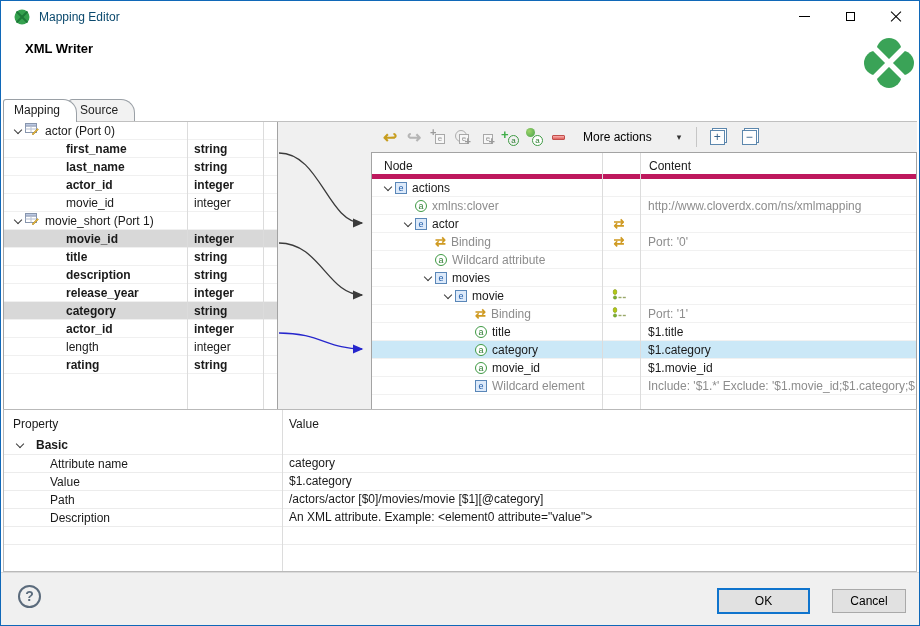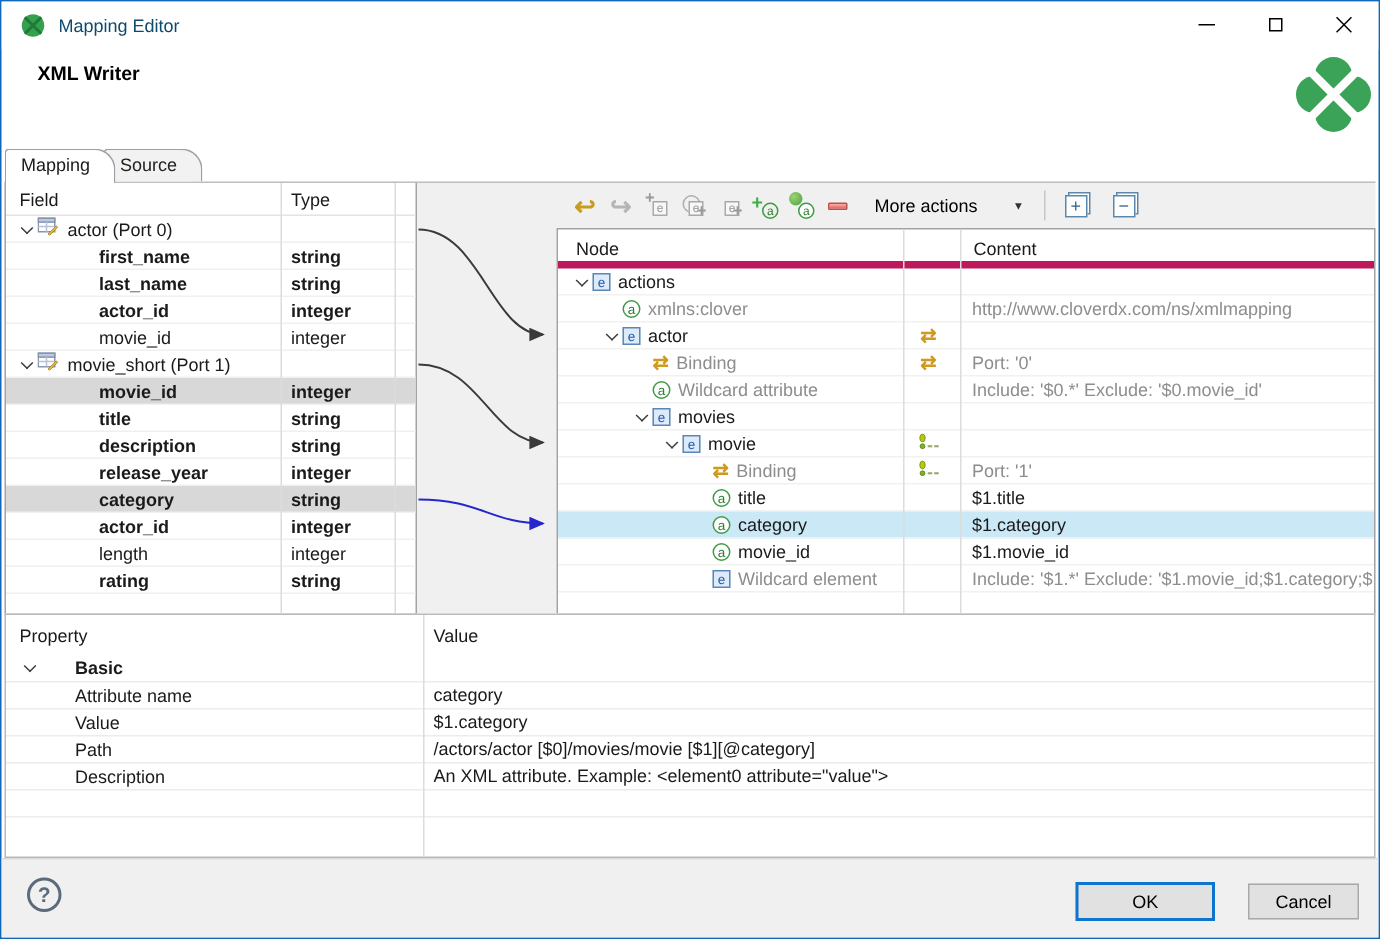--- a/index.html
+++ b/index.html
@@ -73,21 +73,21 @@
   .ic-rec { display: inline-block; flex: none; margin-right: 6px; }
 
   
   .prop-panel { position: absolute; left: 2px; top: 408px; width: 914px; height: 163px; background: #fff; border: 1px solid #b9b9b9; }
   .pp-header { position: relative; height: 26px; }
   .pp-header .h1 { position: absolute; left: 9px; top: 7px; }
   .pp-header .h2 { position: absolute; left: 285px; top: 7px; }
   .prow { position: relative; height: 18px; line-height: 17px; border-top: 1px solid #ececec; white-space: nowrap; }
   .prow.group { border-top: none; }
   .p-name { position: absolute; left: 0; width: 278px; height: 18px; display: flex; align-items: center; padding-left: 46px; }
-  .p-name.group-name { padding-left: 8px; font-weight: bold; gap: 23px; }
+  .p-name.group-name { padding-left: 8px; font-weight: bold; gap: 9px; }
   .p-value { position: absolute; left: 285px; right: 4px; top: 0; height: 18px; overflow: hidden; }
 
   
   .footer { position: absolute; left: 0; right: 0; top: 571px; height: 53px; background: #f0f0f0; border-top: 1px solid #dadada; }
   .help-btn { position: absolute; left: 17px; top: 584px; width: 23px; height: 23px; border: 2px solid #5b6b7c; border-radius: 50%; color: #5b6b7c; font-size: 14px; font-weight: bold; text-align: center; line-height: 19px; background: transparent; }
   .btn { position: absolute; background: #e1e1e1; text-align: center; font-size: 12px; color: #000; }
   .btn-ok { left: 716px; top: 587px; width: 93px; height: 26px; border: 2px solid #0f74cd; line-height: 22px; }
   .btn-cancel { left: 831px; top: 588px; width: 74px; height: 24px; border: 1px solid #a9a9a9; line-height: 22px; }
 </style>
 </head>
@@ -134,24 +134,20 @@
   </svg>
 
   <div class="tabbar" id="tabbar">
       <div class="tab active">Mapping</div>
       <div class="tab inactive">Source</div>
     </div>
 
   <div class="content">
 
     <div class="field-panel">
-      <div class="fp-header">
-        <span class="h1">Field</span>
-        <span class="h2">Type</span>
-      </div>
       <div id="field-rows">
           <div class="frow">
             <span class="fcell-label" style="padding-left: 6px;">
               <span class="chev-slot">
                 <span class="chev"></span>
               </span>
               <span class="ic-rec"><svg width="14" height="13" viewBox="0 0 14 13">
                   <rect x="0.5" y="1.5" width="11" height="9" fill="#fff" stroke="#8795ad"></rect>
                   <rect x="0.5" y="1.5" width="11" height="2.6" fill="#bcc9e2" stroke="#8795ad"></rect>
                   <line x1="0.5" y1="7" x2="11.5" y2="7" stroke="#b9c2d4"></line>
@@ -370,21 +366,20 @@
                 <span class="ic-swap">⇄</span>
               </span>
               <span class="t-content dim">Port: '0'</span>
             </div>
             <div class="trow">
               <span class="t-node" style="padding-left: 48px;">
                 <span class="chev-slot"></span>
                 <span class="ic-a">a</span>
                 <span class="dim">Wildcard attribute</span>
               </span>
-              <span class="t-content dim">Include: '$0.*' Exclude: '$0.movie_id'</span>
             </div>
             <div class="trow">
               <span class="t-node" style="padding-left: 48px;">
                 <span class="chev-slot">
                   <span class="chev"></span>
                 </span>
                 <span class="ic-e">e</span>
                 <span>movies</span>
               </span>
               <span class="t-content"></span>

